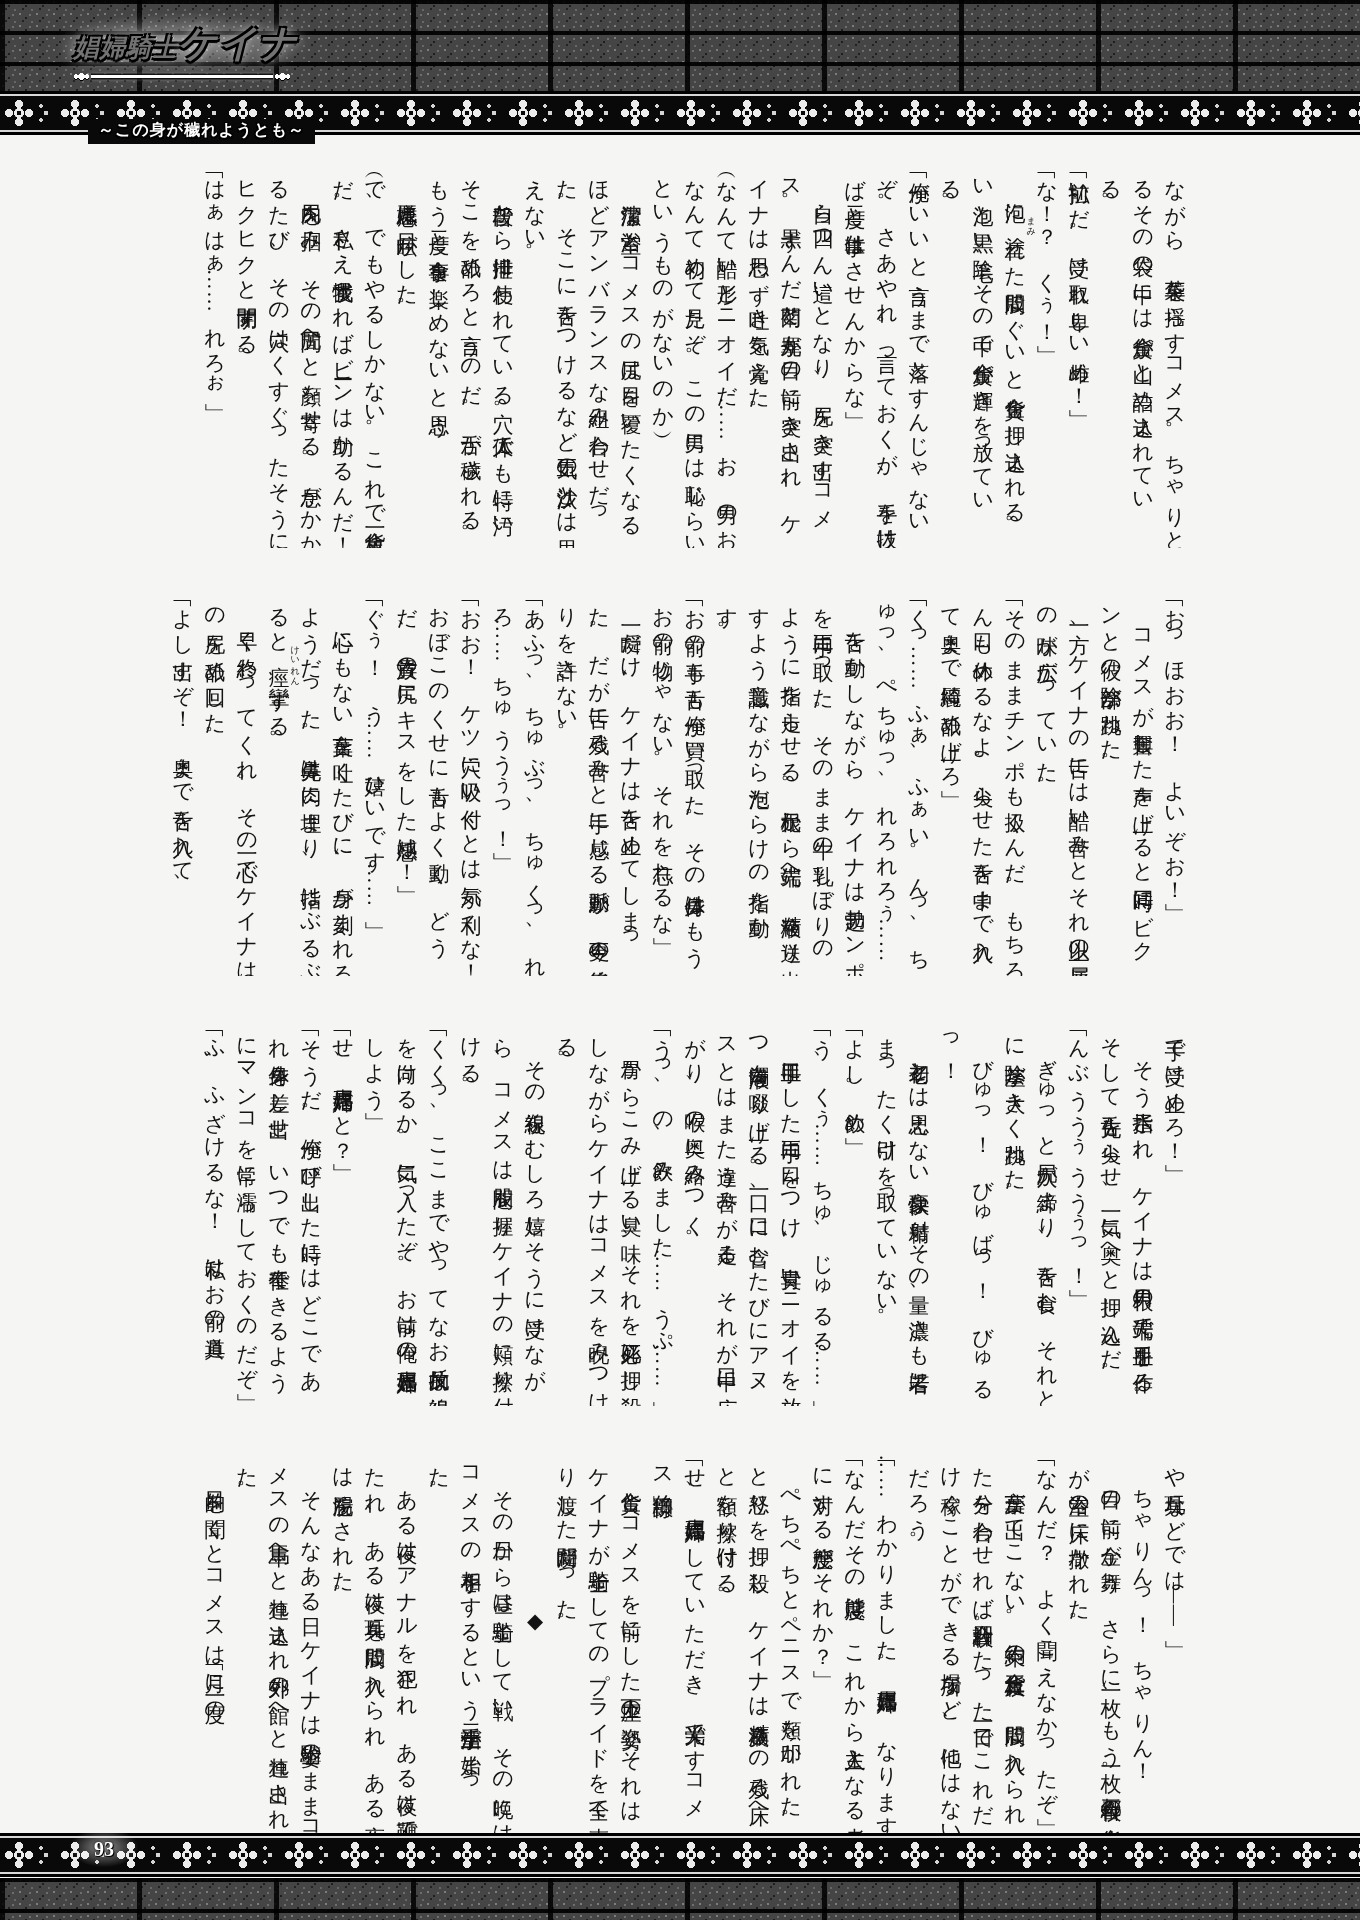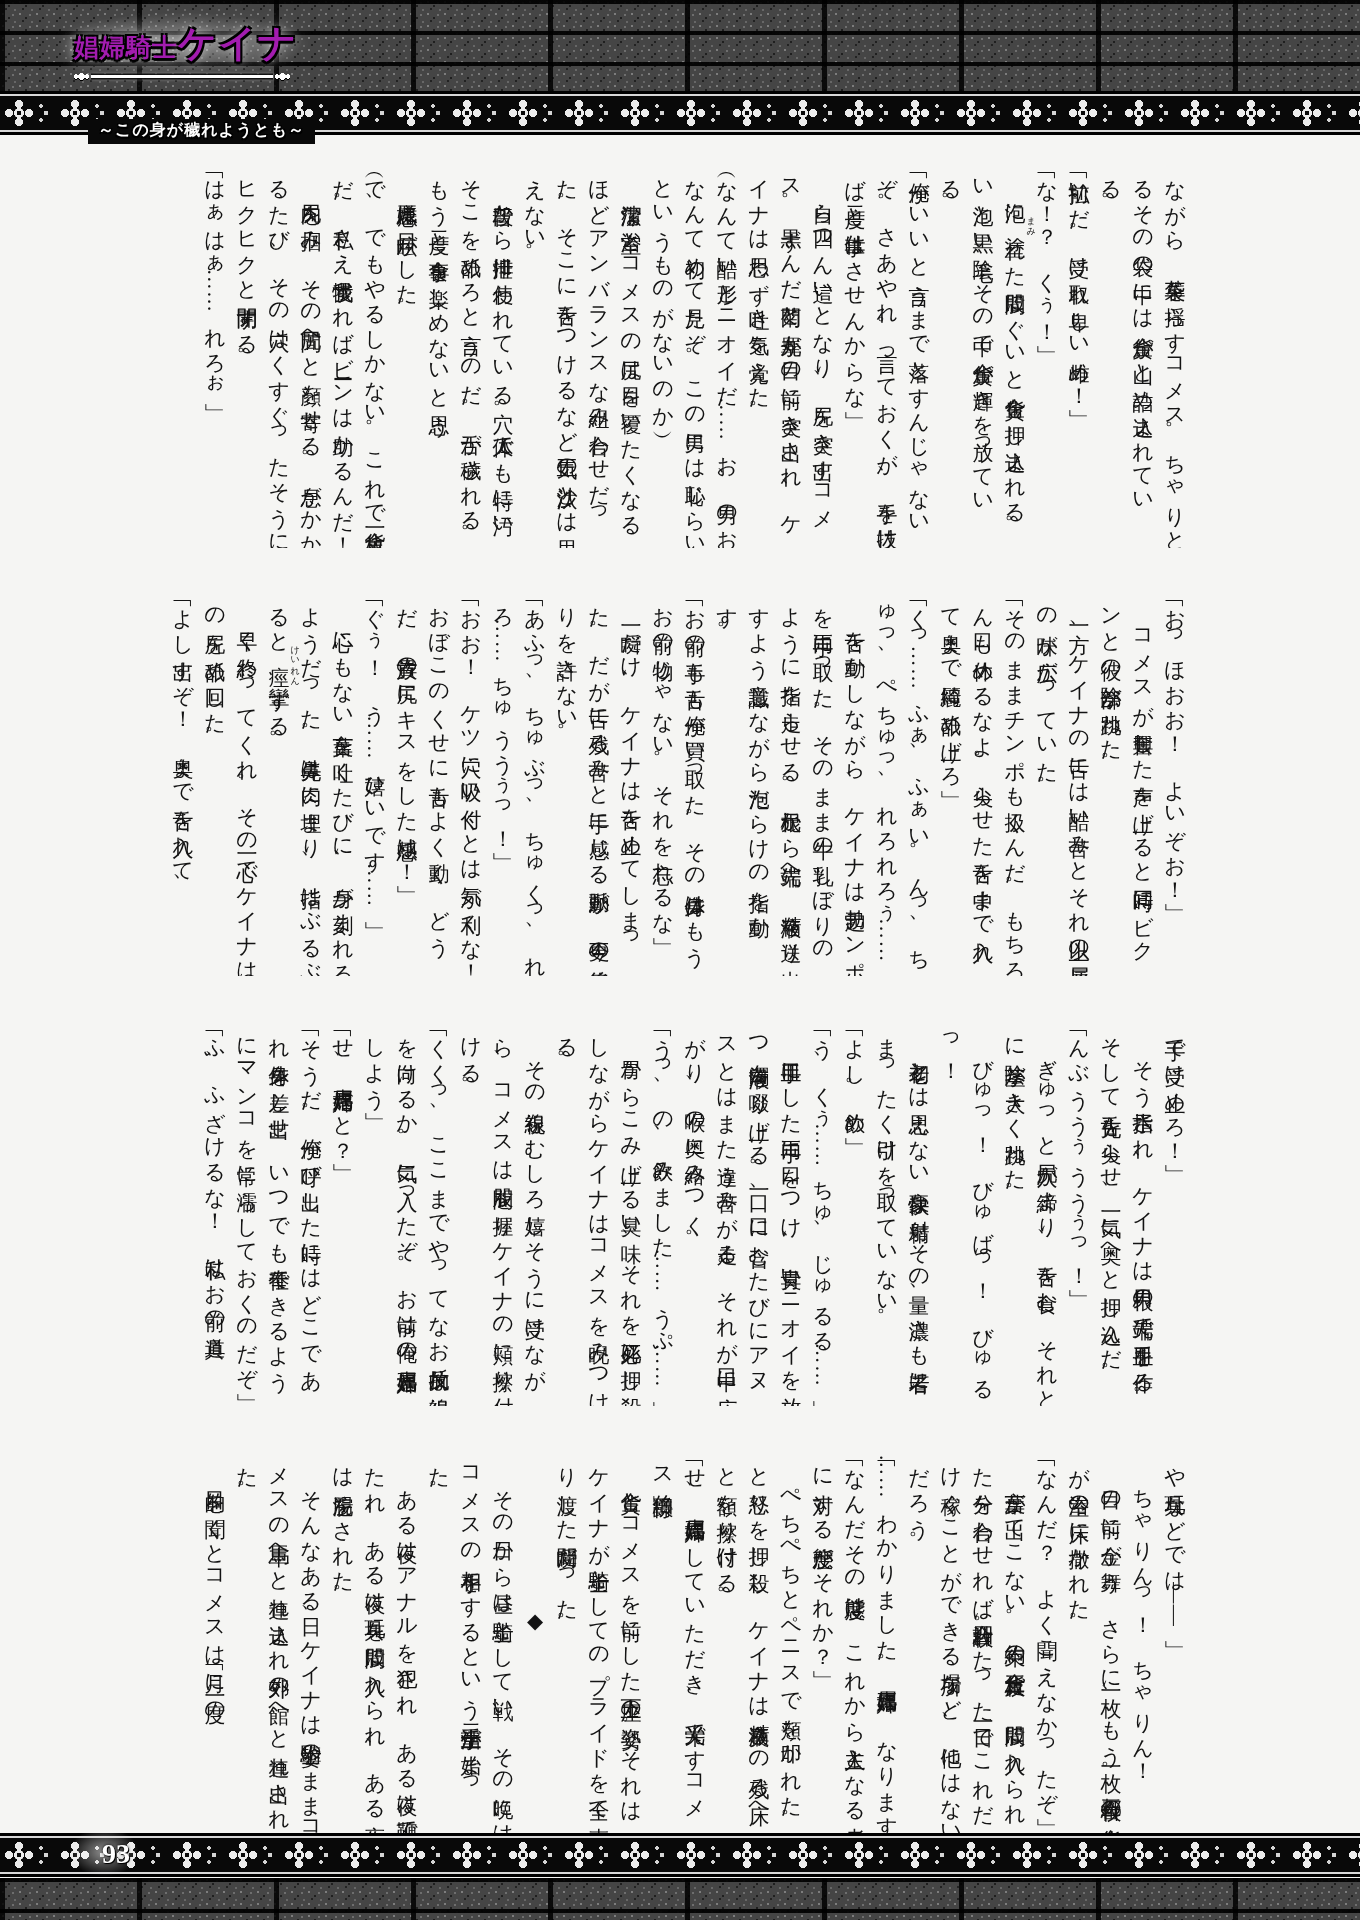--- a/index.html
+++ b/index.html
@@ -45,23 +45,24 @@
   }
   .chain-top{top:94px;}
   .chain-bottom{top:1836px;}
   
   .title-wrap{position:absolute;top:18px;left:74px;width:216px;text-align:center;z-index:5;}
   .title-wrap::before{
     content:"";position:absolute;left:-20px;top:-6px;right:-20px;height:64px;
     background:radial-gradient(ellipse at center, rgba(255,255,255,.35), transparent 70%);
   }
   .title-line{
-    position:relative;color:#a21caf;font-weight:bold;white-space:nowrap;
+    position:relative;color:#737373;font-weight:bold;white-space:nowrap;
     text-shadow:-2px -2px 0 #000,2px -2px 0 #000,-2px 2px 0 #000,2px 2px 0 #000,
                 0 3px 1px #000,0 0 10px rgba(255,255,255,.9),0 0 22px rgba(255,255,255,.55);
+    font-style:italic;
   }
   .title-prefix{font-size:25px;letter-spacing:1px;}
   .title-name{font-size:38px;letter-spacing:1px;}
   .title-rule{position:relative;display:flex;align-items:center;gap:2px;height:12px;margin-top:1px;}
   .rule-bar{flex:1;height:3px;background:#fff;
     box-shadow:0 1.5px 0 rgba(0,0,0,.85),0 -1.5px 0 rgba(0,0,0,.85),0 0 4px rgba(255,255,255,.8);}
   .rule-end{width:15px;height:13px;flex:0 0 auto;
     background:
       radial-gradient(circle 3.6px at 7.5px 6.5px, #fff 98%, transparent),
       radial-gradient(circle 2.3px at 1.8px 6.5px, #fff 98%, transparent),
@@ -81,21 +82,21 @@
     font-size:21px;line-height:32px;letter-spacing:1.35px;
     white-space:pre-line;
     color:#131313;
     overflow:hidden;
   }
   .r1{top:165px}.r2{top:593px}.r3{top:1023px}.r4{top:1453px}
   ruby rt{font-size:9px;letter-spacing:0;font-weight:normal;}
   
   .page-number{
     position:absolute;top:1838px;left:78px;width:52px;z-index:7;
-    text-align:right;font-size:28px;font-weight:bold;color:#fff;
+    text-align:center;font-size:20px;font-weight:bold;color:#fff;
     text-shadow:0 0 3px #000,1px 1px 0 #000;
   }
   .page-number::before{
     content:"";position:absolute;left:-8px;top:-10px;right:-8px;bottom:-6px;z-index:-1;
     background:radial-gradient(ellipse at center, rgba(255,255,255,.55), transparent 72%);
   }
 </style>
 </head>
 <body>
 

